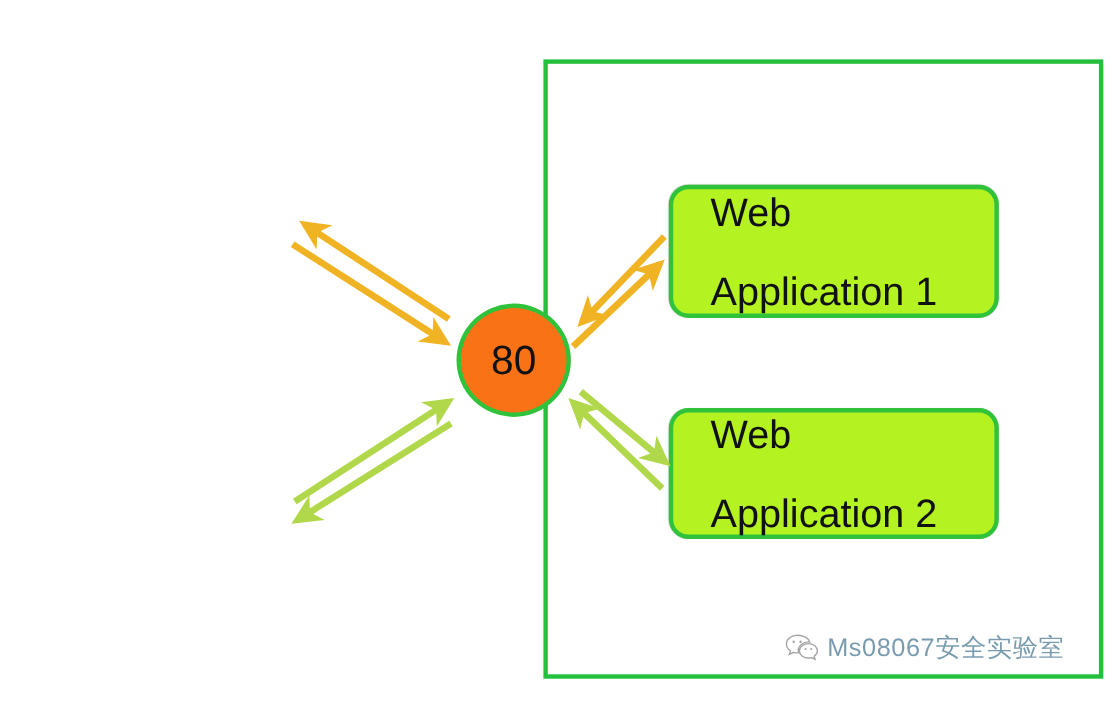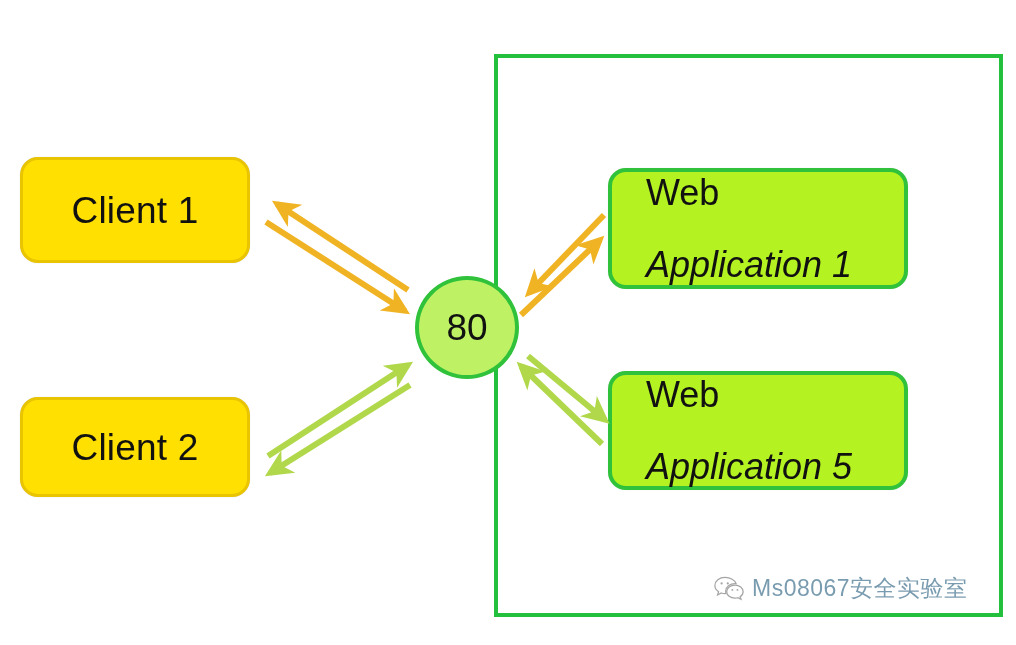--- a/index.html
+++ b/index.html
@@ -61,31 +61,30 @@
     align-items: flex-start;
     padding-left: 34px;
     box-shadow: 0 0 1px rgba(0,0,0,0.15);
   }
   .app-node .node-line {
     font-size: 36px;
     text-align: center;
   }
   .app-node .node-line + .node-line {
     margin-top: 36px;
-    font-style: italic;
   }
   
   #port-node {
     position: absolute;
     left: 415px;
     top: 276px;
     width: 104px;
     height: 103px;
     border-radius: 50%;
-    background: #bef264;
+    background: #f97316;
     border: 4px solid #2fc23a;
     box-sizing: border-box;
     display: flex;
     align-items: center;
     justify-content: center;
     z-index: 5;
   }
   #port-node .node-line {
     font-size: 37px;
     color: #111111;
@@ -154,40 +153,34 @@
       <line x1="604" y1="215" x2="529" y2="293" stroke="#f0b323" stroke-width="6" marker-end="url(#head-orange)"></line>
       <line x1="521" y1="315" x2="600" y2="240" stroke="#f0b323" stroke-width="6" marker-end="url(#head-orange)"></line>
     </g>
 
     <g>
       <line x1="602" y1="444" x2="521" y2="366" stroke="#b0d84a" stroke-width="6" marker-end="url(#head-green)"></line>
       <line x1="528" y1="356" x2="605" y2="420" stroke="#b0d84a" stroke-width="6" marker-end="url(#head-green)"></line>
     </g>
   </svg>
 
-  <div class="node client-node" style="left:20px; top:157px; width:230px; height:106px;">
-    <div class="node-line">Client 1</div>
-  </div>
 
-  <div class="node client-node" style="left:20px; top:397px; width:230px; height:100px;">
-    <div class="node-line">Client 2</div>
-  </div>
 
   <div id="port-node">
     <div class="node-line">80</div>
   </div>
 
   <div class="node app-node" style="left:608px; top:168px; width:300px; height:121px;">
     <div class="node-line">Web</div>
     <div class="node-line">Application 1</div>
   </div>
 
   <div class="node app-node" style="left:608px; top:371px; width:300px; height:119px;">
     <div class="node-line">Web</div>
-    <div class="node-line">Application 5</div>
+    <div class="node-line">Application 2</div>
   </div>
 
   <div id="watermark">
     <svg class="wm-logo" viewBox="0 0 34 28" xmlns="http://www.w3.org/2000/svg">
       <path d="M12.4 1.5C6.1 1.5 1 5.6 1 10.6c0 2.8 1.6 5.3 4.2 7L4 21.3l4.3-2.2c1.3.4 2.7.6 4.1.6
                .4 0 .8 0 1.2-.1-.3-.8-.4-1.6-.4-2.4 0-4.9 4.8-8.8 10.7-8.8.4 0 .8 0 1.2.1
                C23.8 4.6 18.6 1.5 12.4 1.5z" fill="none" stroke="#5b5b5b" stroke-width="1.4"></path>
       <circle cx="8.6" cy="8.2" r="1.25" fill="#5b5b5b"></circle>
       <circle cx="15.6" cy="8.2" r="1.25" fill="#5b5b5b"></circle>
       <path d="M23.8 10.2c-5.2 0-9.4 3.3-9.4 7.4 0 4.1 4.2 7.4 9.4 7.4 1.1 0 2.2-.2 3.2-.5l3.6 1.8

